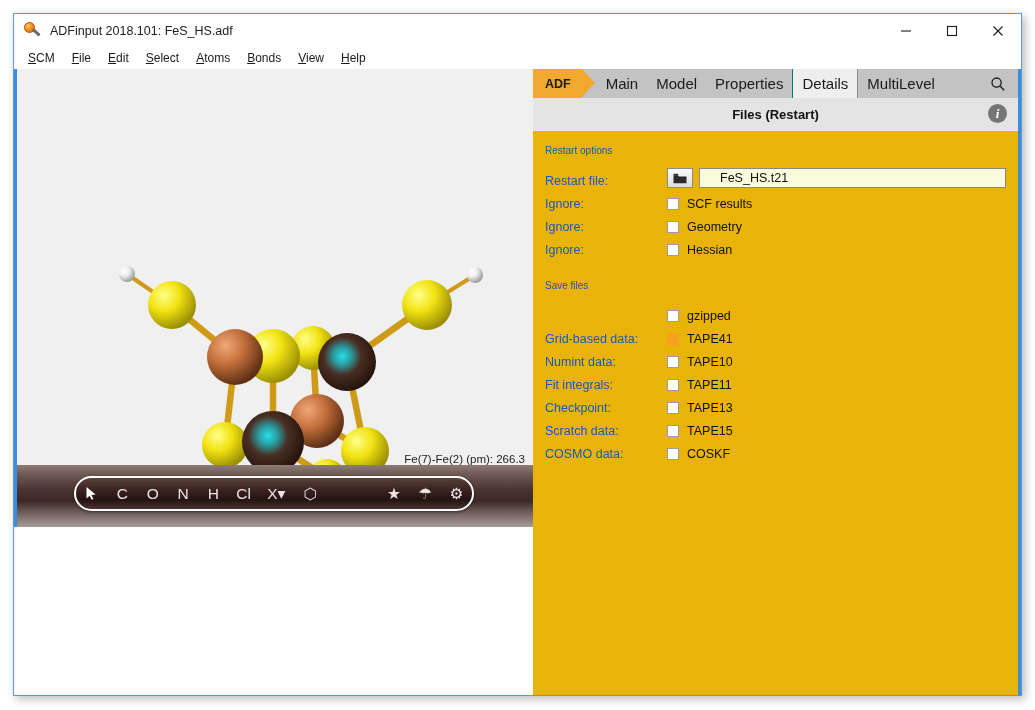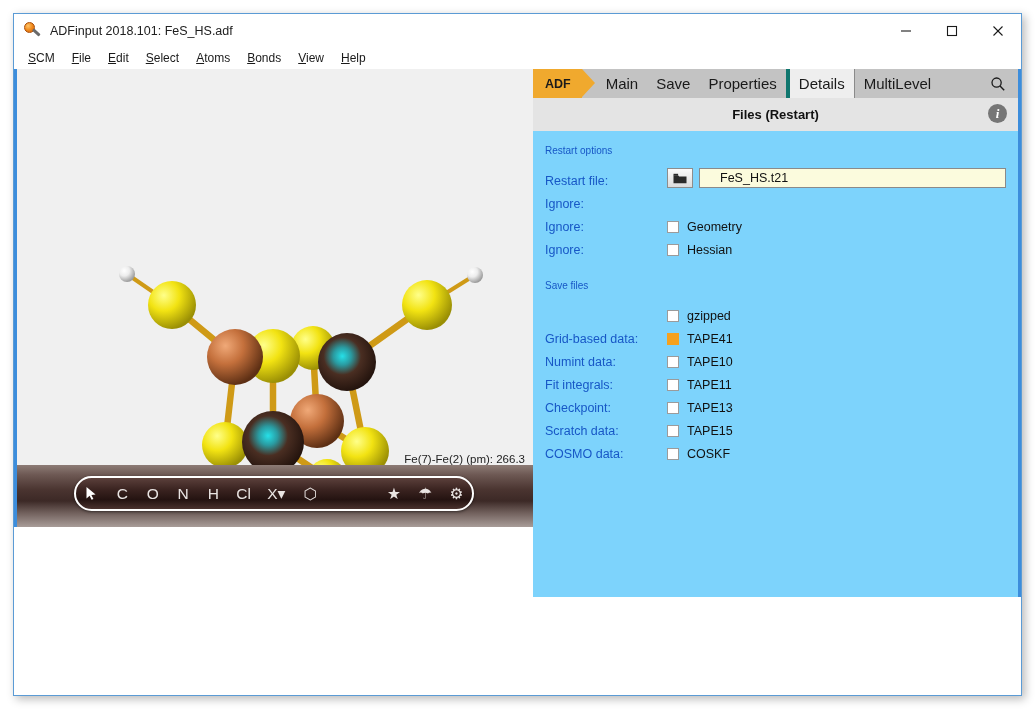--- a/index.html
+++ b/index.html
@@ -135,22 +135,22 @@
   .tb-cursor { width: 34px; }
   .tb-el     { width: 33px; }
   .tb-x      { width: 38px; }
   .tb-ring   { width: 36px; }
   .tb-gap    { width: 56px; }
   .tb-ico    { width: 34px; }
 
   
   .panel {
     position: relative;
-    width: 488px; height: 528px;
-    background: #7dd3fc;
+    width: 488px; height: 626px;
+    background: #eab308;
     border-right: 3px solid #3c8ddc;
   }
 
   
   .tabrow {
     position: relative;
     height: 29px;
     background: #c3c3c3;
     display: flex; align-items: stretch;
   }
@@ -174,21 +174,21 @@
     display: flex; align-items: center;
     padding: 0 9px;
     font-size: 15px; font-weight: normal;
     color: #1a1a1a;
     background: #c3c3c3;
     white-space: nowrap;
   }
   .tab.first-after-adf { margin-left: 15px; }
   .tab.active {
     background: #eeeeee;
-    border-left: 4px solid #0f766e;
+    border-left: 1px solid #0f766e;
     border-right: 1px solid #8a8a8a;
   }
   .tab-spacer { flex: 1; background: #c3c3c3; }
   .tab-search {
     width: 40px;
     display: flex; align-items: center; justify-content: center;
     background: #c3c3c3;
   }
 
   
@@ -401,21 +401,21 @@
               <span class="tb-item tb-ico">⚙</span>
             </div>
         </div>
       </div>
 
       <div class="panel">
 
         <div class="tabrow" id="tabrow">
             <div class="tab-adf">ADF</div>
             <div class="tab first-after-adf">Main</div>
-            <div class="tab">Save</div>
+            <div class="tab">Model</div>
             <div class="tab">Properties</div>
             <div class="tab active">Details</div>
             <div class="tab">MultiLevel</div>
             <div class="tab-spacer"></div>
             <div class="tab-search">
               <svg width="16" height="16" viewBox="0 0 16 16">
                 <circle cx="6.6" cy="6.6" r="4.6" fill="none" stroke="#1a1a1a" stroke-width="1.3"></circle>
                 <line x1="10" y1="10" x2="14.2" y2="14.2" stroke="#1a1a1a" stroke-width="1.4"></line>
               </svg>
             </div>
@@ -441,20 +441,24 @@
                   <rect x="0.5" y="0.8" width="4.6" height="1.6" fill="#2b2b2b"></rect>
                 </svg>
               </span>
               <span class="file-input" title="">FeS_HS.t21</span>
             </span>
           </div>
 
           <div id="ignore-rows">
               <div class="row">
                 <span class="row-label">Ignore:</span>
+                <span class="ctrl-col">
+                  <span class="cbox"></span>
+                  <span class="cb-label">SCF results</span>
+                </span>
               </div>
               <div class="row">
                 <span class="row-label">Ignore:</span>
                 <span class="ctrl-col">
                   <span class="cbox"></span>
                   <span class="cb-label">Geometry</span>
                 </span>
               </div>
               <div class="row">
                 <span class="row-label">Ignore:</span>

